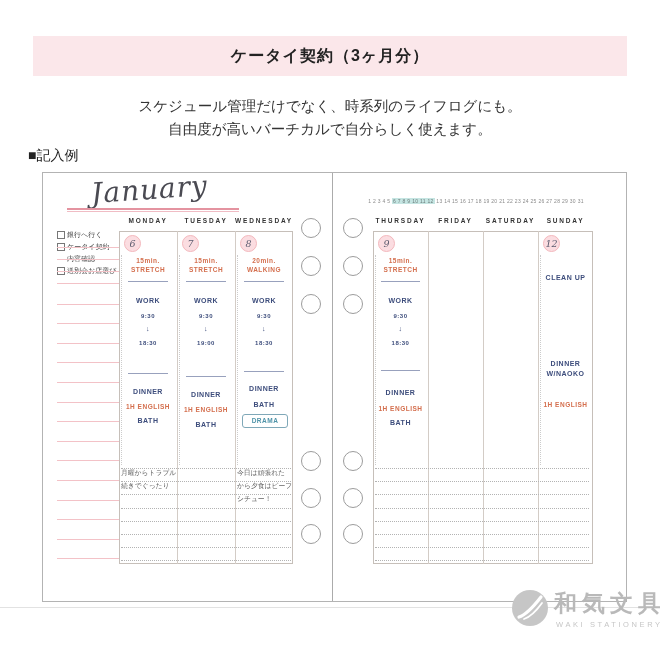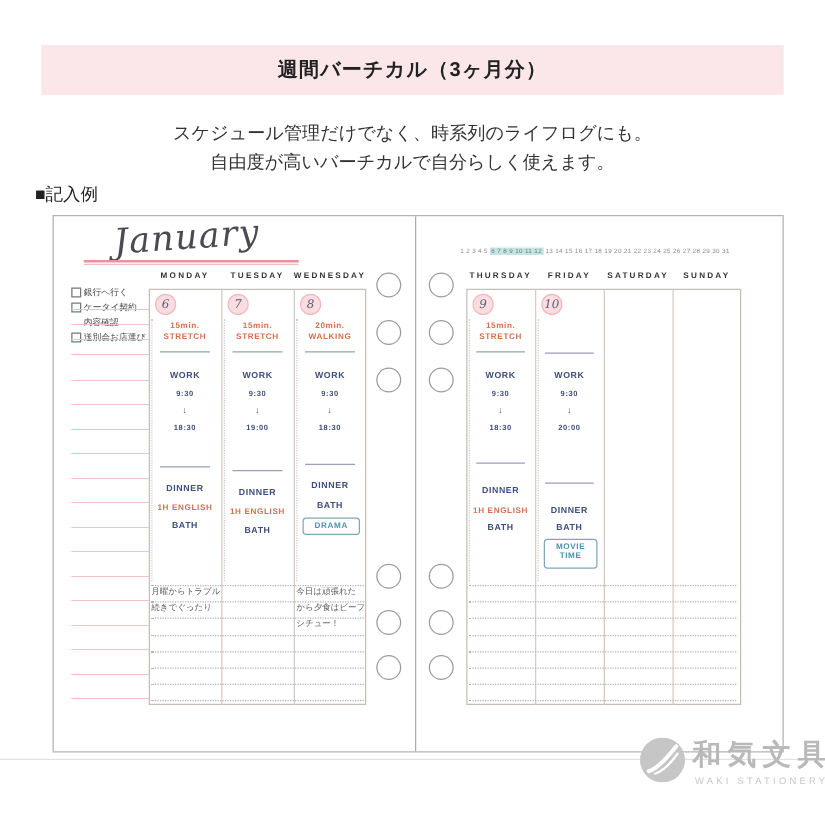--- a/index.html
+++ b/index.html
@@ -96,21 +96,21 @@
   .logo-circle{position:absolute;left:2px;top:4px;width:36px;height:36px;}
   .logo-name{position:absolute;left:44px;top:2px;font-size:23px;font-weight:bold;
     color:#b9b9b9;letter-spacing:5px;white-space:nowrap;}
   .logo-sub{position:absolute;left:46px;top:34px;font-size:7.5px;color:#c6c6c6;
     letter-spacing:2.6px;white-space:nowrap;}
 </style>
 </head>
 <body>
 
 <div class="abs banner">
-  <span>週間バーチカル（3ヶ月分）</span>
+  <span>ケータイ契約（3ヶ月分）</span>
 </div>
 <div class="abs desc desc1">スケジュール管理だけでなく、時系列のライフログにも。</div>
 <div class="abs desc desc2">自由度が高いバーチカルで自分らしく使えます。</div>
 <div class="abs section-label">■記入例</div>
 
 <div class="abs spread">
 
   <div class="abs month-title">January</div>
   <div class="abs underline1"></div>
   <div class="abs underline2"></div>
@@ -231,38 +231,30 @@
     <div class="e navy" style="top:66px;">WORK</div>
     <div class="e time" style="top:82px;">9:30</div>
     <div class="e navy" style="top:94px;">↓</div>
     <div class="e time" style="top:109px;">18:30</div>
     <div class="hand-line" style="top:139px;"></div>
     <div class="e navy" style="top:158px;">DINNER</div>
     <div class="e orange" style="top:174px;">1H ENGLISH</div>
     <div class="e navy" style="top:188px;">BATH</div>
   </div>
 
-  <div class="abs col w55" style="left:385px;">
-    <div class="tickline"></div>
-    <div class="day-circle">10</div>
-    <div class="hand-line" style="top:51px;"></div>
-    <div class="e navy" style="top:66px;">WORK</div>
-    <div class="e time" style="top:82px;">9:30</div>
-    <div class="e navy" style="top:94px;">↓</div>
-    <div class="e time" style="top:109px;">20:00</div>
-    <div class="hand-line" style="top:155px;"></div>
-    <div class="e navy" style="top:174px;">DINNER</div>
-    <div class="e navy" style="top:188px;">BATH</div>
-    <div class="teal-box" style="top:200px;height:20px;padding-top:2px;">
-      <div>MOVIE</div>
-      <div>TIME</div>
-    </div>
-  </div>
-
-
+
+
+  <div class="abs col w55" style="left:495px;">
+    <div class="tickline"></div>
+    <div class="day-circle">12</div>
+    <div class="e navy" style="top:43px;">CLEAN UP</div>
+    <div class="e navy" style="top:129px;">DINNER</div>
+    <div class="e navy" style="top:139px;">W/NAOKO</div>
+    <div class="e orange" style="top:170px;">1H ENGLISH</div>
+  </div>
 
   <div class="abs hole" style="left:258px;top:45px;"></div>
   <div class="abs hole" style="left:258px;top:83px;"></div>
   <div class="abs hole" style="left:258px;top:121px;"></div>
   <div class="abs hole" style="left:258px;top:278px;"></div>
   <div class="abs hole" style="left:258px;top:315px;"></div>
   <div class="abs hole" style="left:258px;top:351px;"></div>
   <div class="abs hole" style="left:300px;top:45px;"></div>
   <div class="abs hole" style="left:300px;top:83px;"></div>
   <div class="abs hole" style="left:300px;top:121px;"></div>

